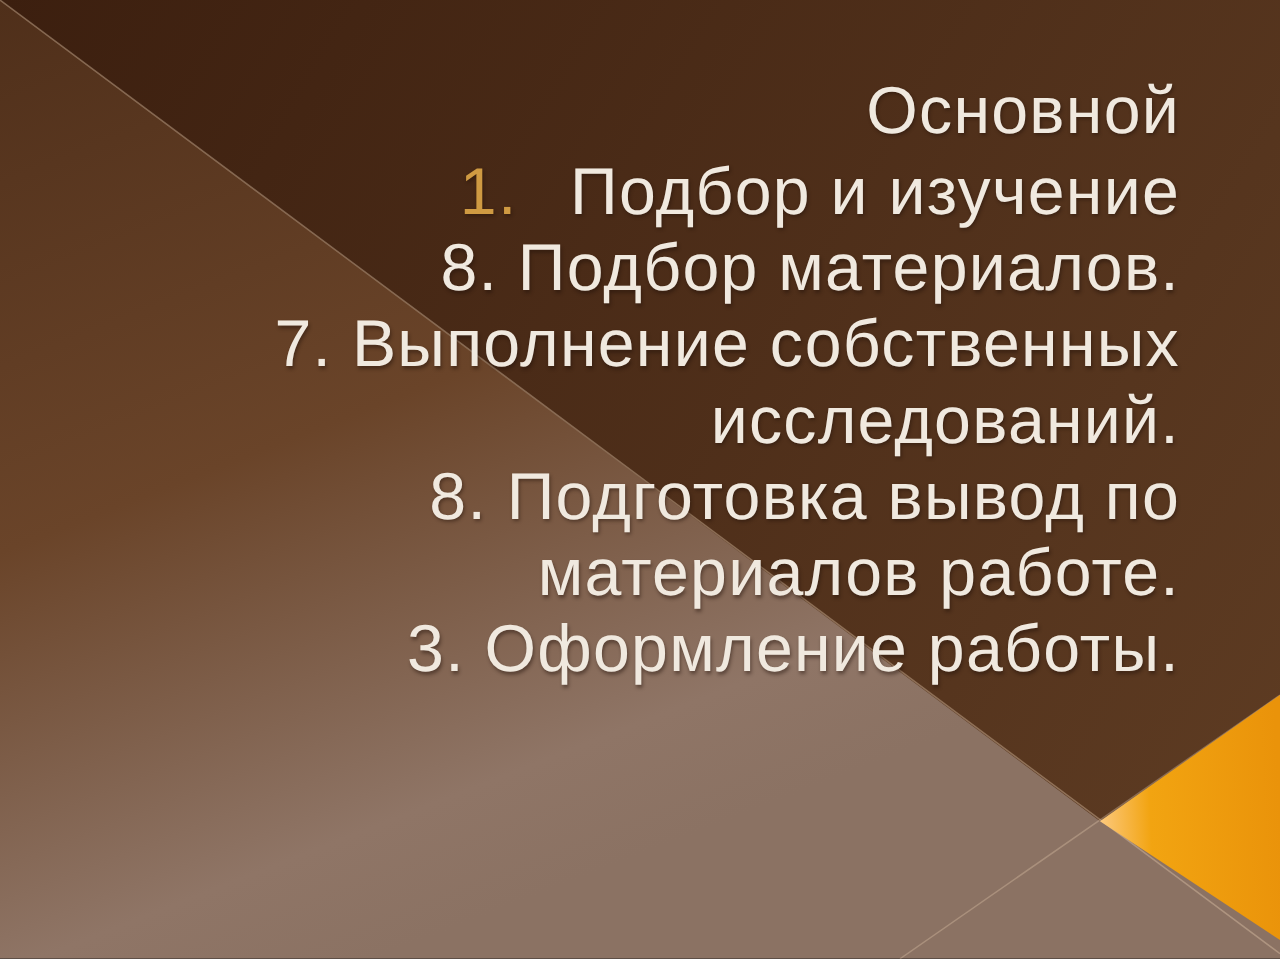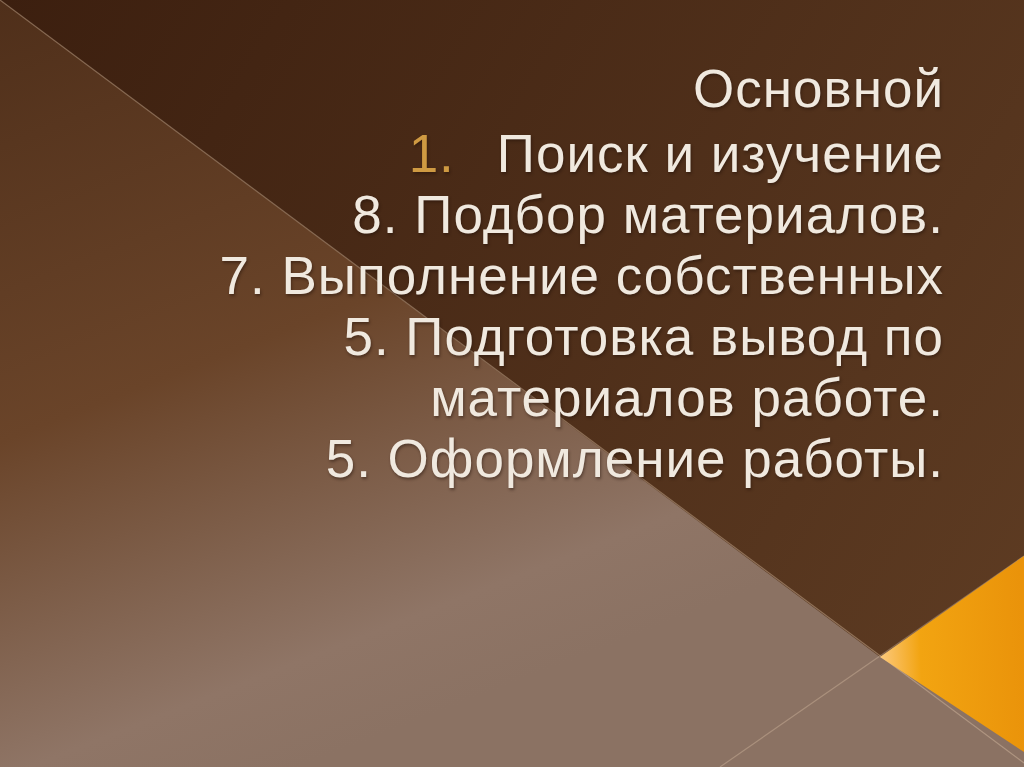--- a/index.html
+++ b/index.html
@@ -73,22 +73,23 @@
 
     <line x1="0" y1="0" x2="1024" y2="763" stroke="#e3c9ad" stroke-opacity="0.4" stroke-width="1.2"></line>
     <line x1="1024" y1="556" x2="720" y2="767" stroke="#e3c9ad" stroke-opacity="0.35" stroke-width="1.2"></line>
 
     <polygon points="880,657 1024,556 1024,752" fill="url(#gOrange)"></polygon>
   </svg>
 
   <div class="text-block">
     <div class="line title-line">Основной</div>
 
-    <div class="line"><span class="num-accent">1.</span><span>Поиск и изучение</span></div>
+    <div class="line"><span class="num-accent">1.</span><span>Подбор и изучение</span></div>
 
     <div class="line">8. Подбор материалов.</div>
     <div class="line">7. Выполнение собственных</div>
-    <div class="line">5. Подготовка вывод по</div>
+    <div class="line">исследований.</div>
+    <div class="line">8. Подготовка вывод по</div>
     <div class="line">материалов работе.</div>
-    <div class="line">5. Оформление работы.</div>
+    <div class="line">3. Оформление работы.</div>
   </div>
 
 </div>
 
 </body></html>

